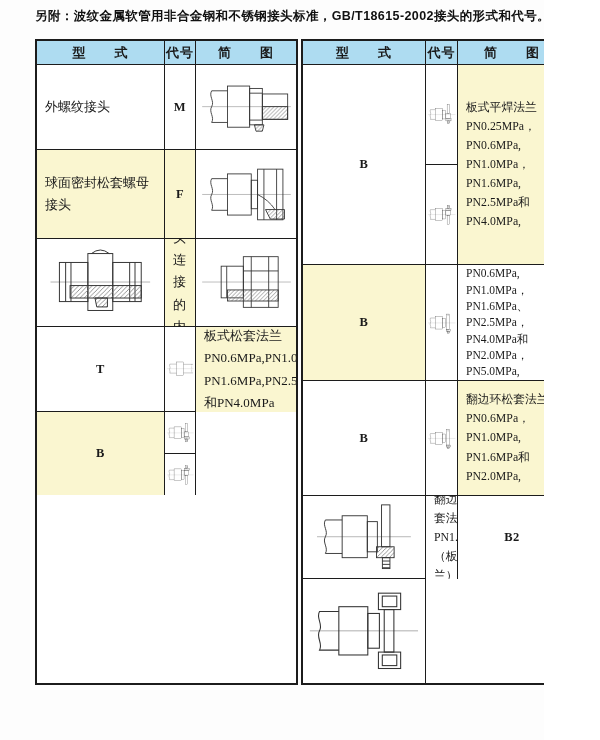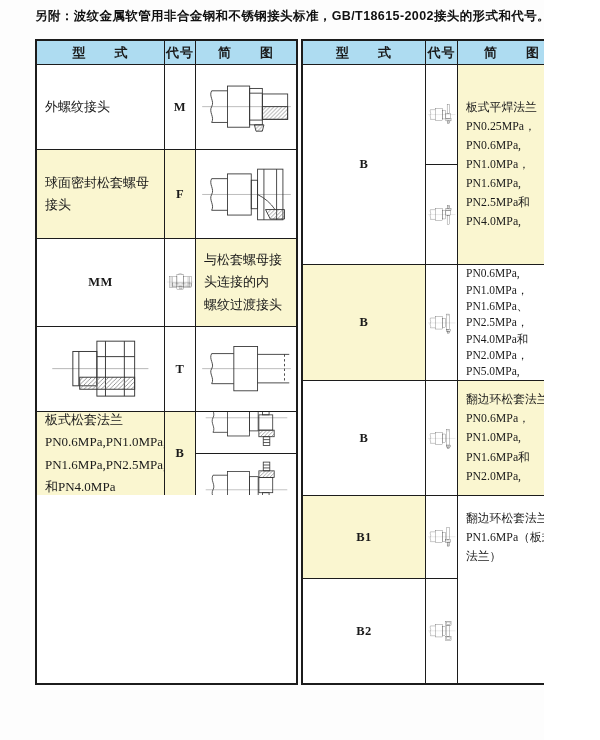--- a/index.html
+++ b/index.html
@@ -216,21 +216,20 @@
       </div>
 
       <div class="cell type hl">球面密封松套螺母接头</div>
       <div class="cell code hl">F</div>
       <div class="cell diag">
         <svg viewBox="0 0 120 90">
             <use href="#sym-loose-nut-fitting" xlink:href="#sym-loose-nut-fitting"></use>
           </svg>
       </div>
 
-      <div class="cell code">MM</div>
       <div class="cell diag">
         <svg viewBox="0 0 120 90">
             <use href="#sym-male-male-adapter" xlink:href="#sym-male-male-adapter"></use>
           </svg>
       </div>
 
       <div class="cell type hl">与松套螺母接头连接的内
 螺纹过渡接头</div>
       <div class="cell diag">
         <svg viewBox="0 0 120 90">
@@ -303,21 +302,20 @@
       <div class="cell code">B</div>
       <div class="cell diag">
         <svg viewBox="0 0 120 90">
             <use href="#sym-flat-weld-flange" xlink:href="#sym-flat-weld-flange"></use>
           </svg>
       </div>
 
       <div class="cell type hl">翻边环松套法兰
 PN0.6MPa， PN1.0MPa,
 PN1.6MPa和PN2.0MPa,</div>
-      <div class="cell code hl">B1</div>
       <div class="cell diag">
         <svg viewBox="0 0 120 90">
             <use href="#sym-flared-loose-flange" xlink:href="#sym-flared-loose-flange"></use>
           </svg>
       </div>
 
       <div class="cell type">翻边环松套法兰
 PN1.6MPa（板式法兰）</div>
       <div class="cell code">B2</div>
       <div class="cell diag">

